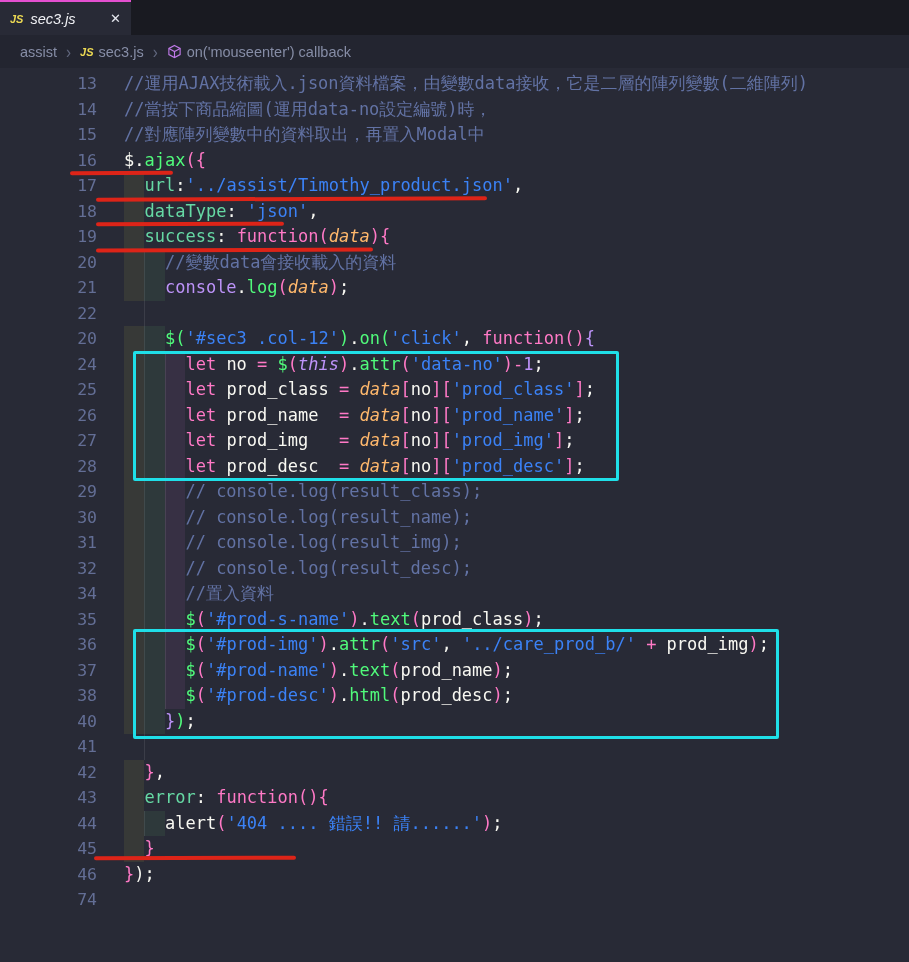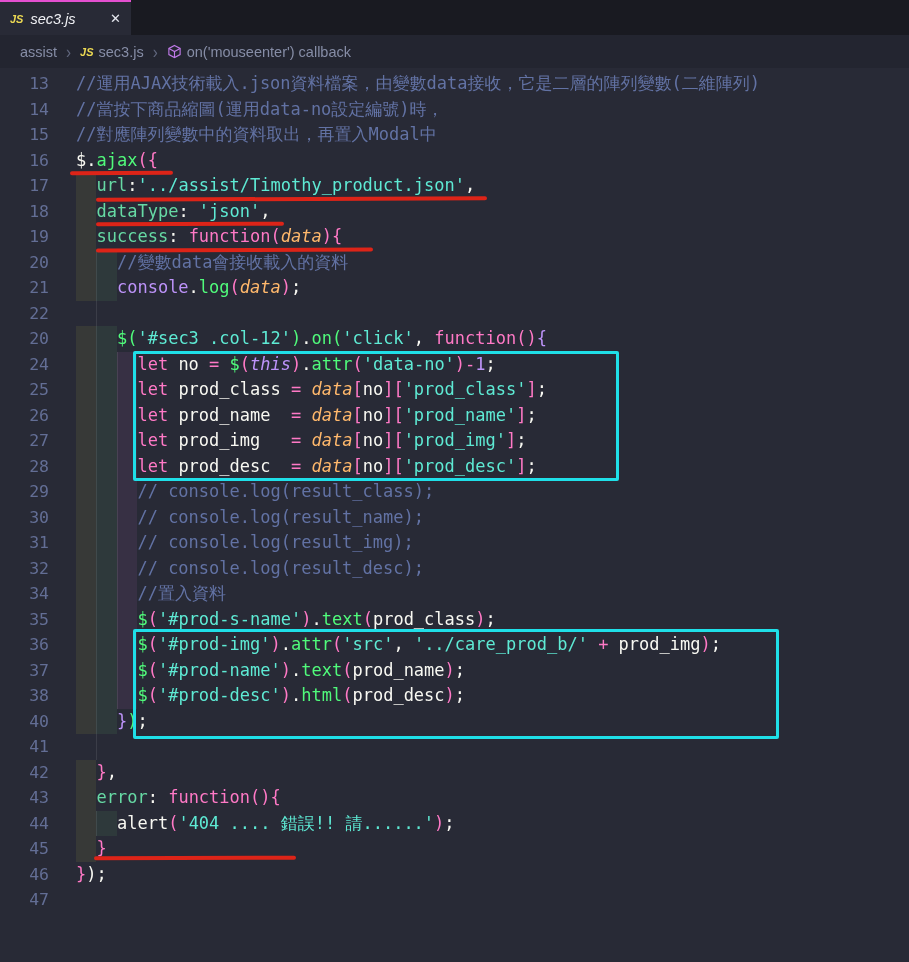--- a/index.html
+++ b/index.html
@@ -14,34 +14,34 @@
   .tab-name { color:#f1f2f6; font-style:italic; font-size:14.5px; font-family:"Liberation Sans",sans-serif; }
   .tab-close { margin-left:auto; color:#e6e8f0; font-size:13px; font-family:"DejaVu Sans",sans-serif; cursor:pointer; }
 
   
   .breadcrumbs { height:33px; background:#232530; display:flex; align-items:center; padding-left:20px; gap:8px; font-family:"Liberation Sans",sans-serif; font-size:14.5px; color:#868da6; }
   .crumb { display:flex; align-items:center; gap:5px; cursor:pointer; }
   .crumb-sep { color:#5f657c; font-size:15px; margin:0 1px; transform:scaleY(1.25); display:inline-block; }
   .cube-icon { display:inline-block; width:15px; height:15px; }
 
   
-  .editor { position:relative; height:894px; padding-top:3px; }
+  .editor { position:relative; height:894px; padding-top:3px;padding-left:48px; }
   .line { display:flex; height:25.5px; align-items:center; }
   .ln { width:76px; flex:0 0 76px; text-align:right; padding-right:27px; color:#636e95; font-size:16.5px; user-select:none; }
   .code { position:relative; white-space:pre; font-size:17px; line-height:25.5px; height:25.5px; flex:1; }
   .rbw { position:absolute; top:0; bottom:0; width:2ch; }
   .guide { position:absolute; top:0; bottom:0; width:1px; background:rgba(255,255,255,0.09); }
   .txt { position:relative; display:inline-block; }
 
   
   .c  { color:#6272a4;margin-top:43px; }                    
   .k  { color:#ff79c6; }                    
   .f  { color:#50fa7b; }                    
   .key{ color:#66d9a4; }                    
-  .s  { color:#5eead4; }                    
+  .s  { color:#3b82f6; }                    
   .v  { color:#f8f8f2; }                    
   .w  { color:#f8f8f2; }                    
   .p  { color:#bd93f9; }                    
   .pi { color:#bd93f9; font-style:italic; } 
   .oi { color:#ffb86c; font-style:italic;margin-top:24px; } 
 
   
   .annotation-layer { position:absolute; inset:0; pointer-events:none; }
   .redline { position:absolute; height:3.5px; border-radius:2px; background:#dd2418; transform:rotate(-0.2deg); }
   .cyanbox { position:absolute; border:3px solid #1fdfe8; border-radius:2px; }
@@ -203,21 +203,21 @@
       </div>
       <div class="line">
         <div class="ln">45</div>
         <div class="code"><span class="rbw" style="left: 0ch; background: rgba(255, 255, 64, 0.07);"></span><span class="txt"><span class="w">  </span><span class="k">}</span></span></div>
       </div>
       <div class="line">
         <div class="ln">46</div>
         <div class="code"><span class="txt"><span class="k">}</span><span class="w">);</span></span></div>
       </div>
       <div class="line">
-        <div class="ln">47</div>
+        <div class="ln">74</div>
         <div class="code"><span class="txt"></span></div>
       </div>
     </div>
 
   <div class="annotation-layer">
       <div class="redline" style="left: 70px; top: 171px; width: 103px; background: rgb(221, 36, 24);"></div>
       <div class="redline" style="left: 96px; top: 197px; width: 391px; background: rgb(221, 36, 24);"></div>
       <div class="redline" style="left: 96px; top: 222px; width: 188px; background: rgb(221, 36, 24);"></div>
       <div class="redline" style="left: 96px; top: 248px; width: 277px; background: rgb(221, 36, 24);"></div>
       <div class="redline" style="left: 94px; top: 856px; width: 202px; background: rgb(221, 36, 24);"></div>

